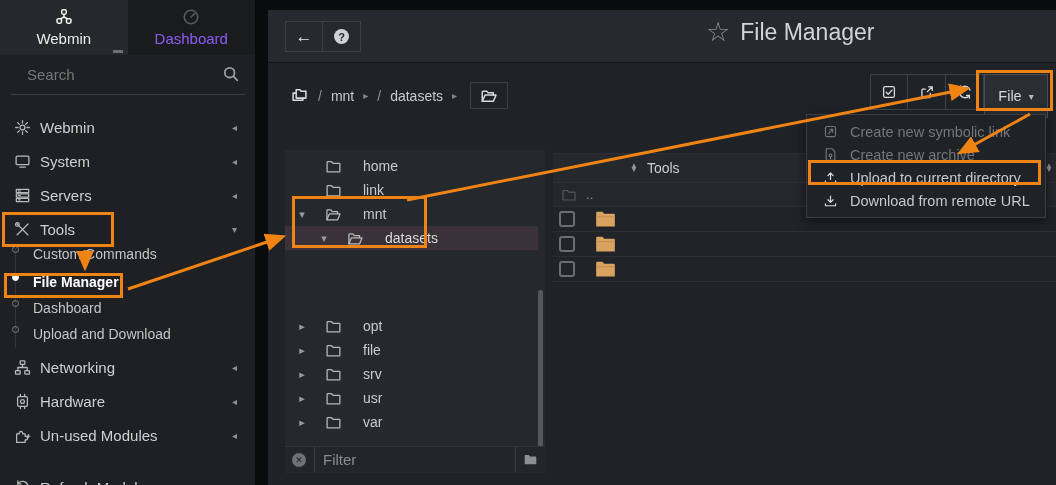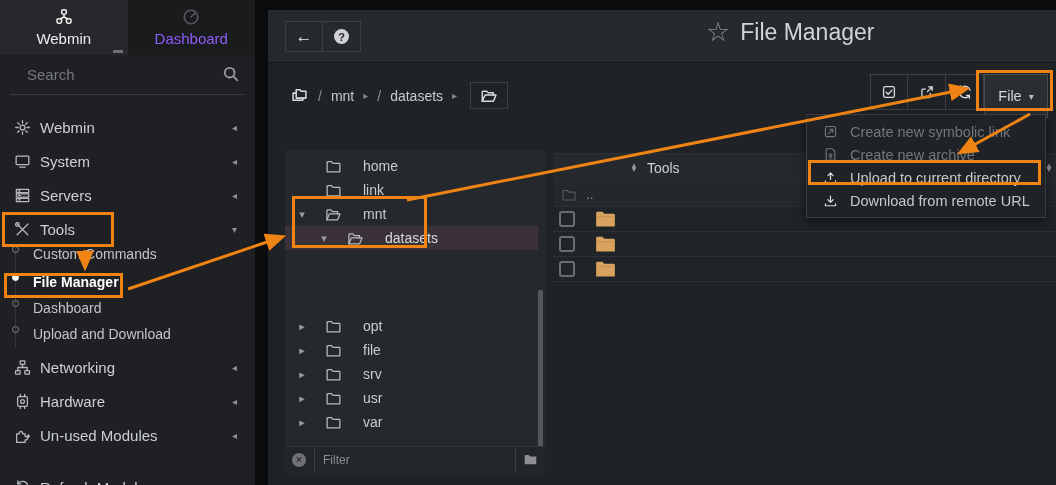--- a/index.html
+++ b/index.html
@@ -82,21 +82,21 @@
   .trow{position:absolute;left:0;width:253px;height:24px;display:flex;align-items:center;font-size:14px;color:#c9cbce;cursor:pointer;gap:12px;}
   .trow.sel{background:var(--sel-row);color:#d8dadc;}
   .tcaret{width:14px;margin-left:10px;font-size:11px;color:#9a9da0;text-align:center;}
   .tfold{margin-left:4px;}
   .tlab{margin-left:9px;}
   .ind1 .tcaret{margin-left:32px;}
   .tscroll{position:absolute;right:2px;top:140px;width:5px;height:172px;background:#54575b;border-radius:2px;}
   .filterbar{position:absolute;left:0;bottom:1px;width:260px;height:26px;background:#222529;border-top:1px solid #303337;display:flex;align-items:center;}
   .fclear{width:14px;height:14px;border-radius:50%;background:#707275;color:#1e2023;font-size:9px;font-weight:bold;display:flex;align-items:center;justify-content:center;margin-left:7px;cursor:pointer;}
   .finput{flex:1;margin-left:8px;border-left:1px solid #3a3d41;height:100%;display:flex;align-items:center;}
-  .fph{margin-left:8px;font-size:12px;color:#8a8c8f;}
+  .fph{margin-left:8px;font-size:15px;color:#8a8c8f;}
   .fdirbtn{width:30px;height:100%;border-left:1px solid #3a3d41;display:flex;align-items:center;justify-content:center;cursor:pointer;}
 
   
   .tablewrap{position:absolute;left:285px;top:143px;width:503px;}
   .thead{height:30px;background:#25282d;border-top:1px solid var(--line);border-bottom:1px solid var(--line);position:relative;display:flex;align-items:center;}
   .sorticon{display:flex;flex-direction:column;line-height:0.55;font-size:8px;color:#90939a;margin-left:77px;cursor:pointer;}
   .thname{margin-left:9px;font-size:14px;color:#ccced1;}
   .sorticon.right{position:absolute;right:3px;margin-left:0;}
   .prow{height:24px;background:#24272b;border-bottom:1px solid var(--line);display:flex;align-items:center;font-size:13.5px;color:#8e9093;}
   .prow .pfold{margin-left:8px;opacity:.75;}

